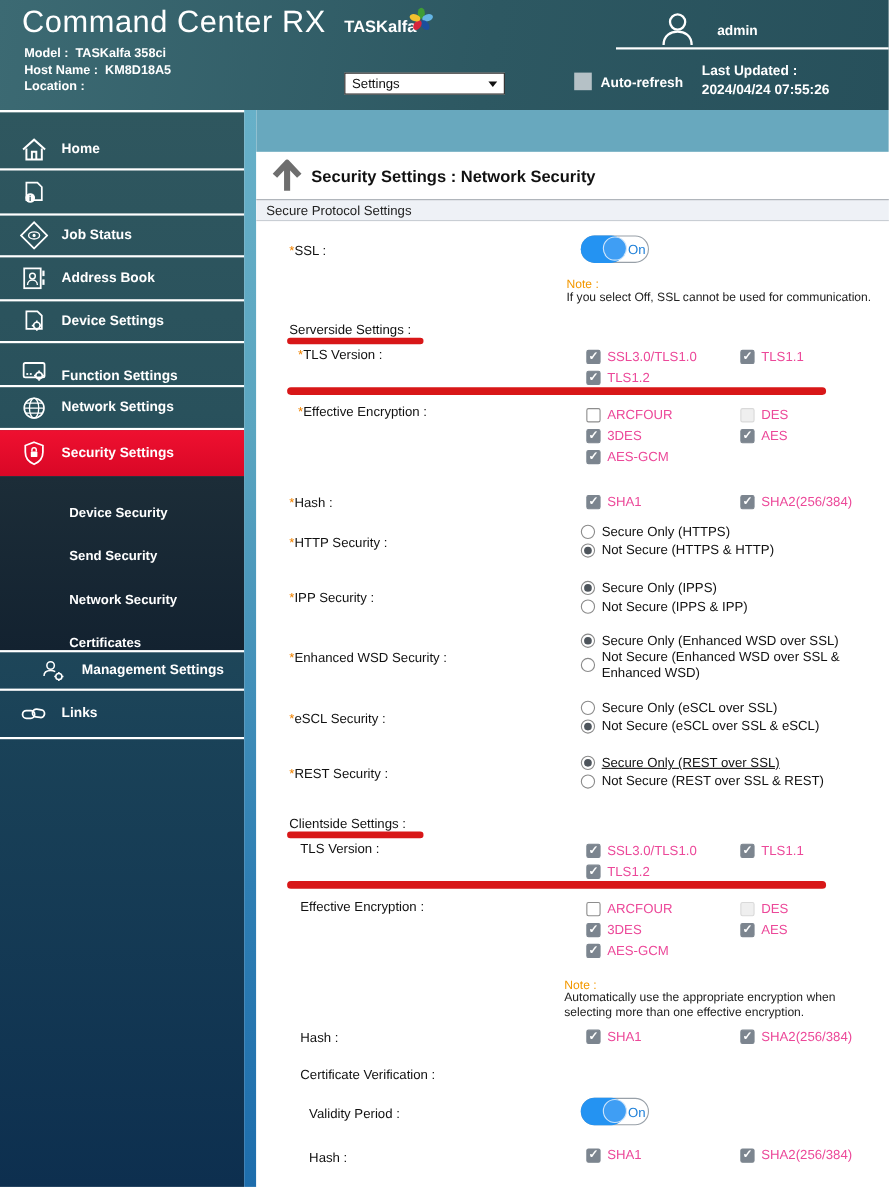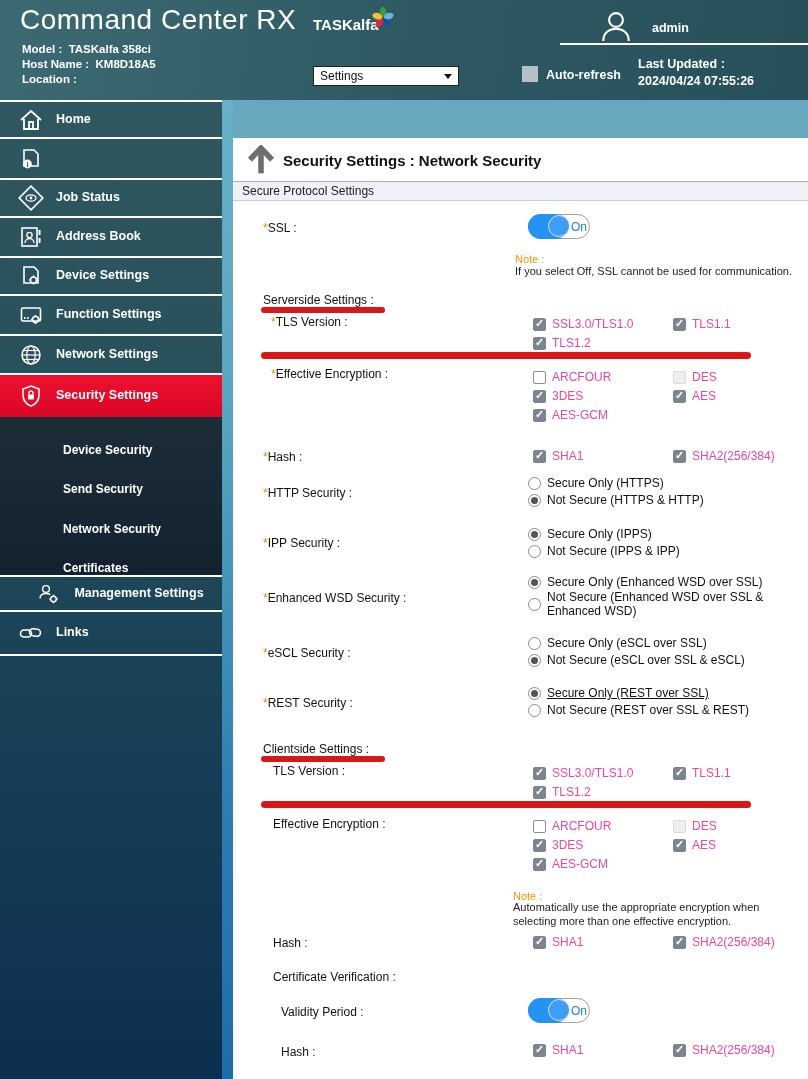--- a/index.html
+++ b/index.html
@@ -100,21 +100,21 @@
     <div class="whiteline" style="left:560px;top:43px;width:248px;height:2px;"></div>
 
     <div class="hchk"></div>
     <div class="hinfo" style="left:546px;top:68px;font-size:12.5px;">Auto-refresh</div>
 
     <div class="hinfo" style="left:638px;top:57px;font-size:12.5px;">Last Updated :</div>
     <div class="hinfo" style="left:638px;top:74px;font-size:12.5px;">2024/04/24 07:55:26</div>
   </div>
 
   <div id="sidebar">
-    <div class="nav-item" style="height:37px;">
+    <div class="nav-item" style="height:37px;margin-top:16px;">
       <svg width="26" height="26" viewBox="0 0 26 26">
         <path d="M3 13 L13 4 L23 13" fill="none" stroke="#fff" stroke-width="1.8"></path>
         <path d="M6 12 V22 H20 V12 M11 22 V15 H15 V22" fill="none" stroke="#fff" stroke-width="1.8"></path>
       </svg>
       <span class="nav-label">Home</span>
     </div>
     <div class="nav-item" style="height:41px;">
       <svg width="26" height="26" viewBox="0 0 26 26">
         <path d="M6 4 H16 L20 8 V20 H6 Z" fill="none" stroke="#fff" stroke-width="1.6"></path>
         <circle cx="9.5" cy="18" r="4.4" fill="#fff"></circle>
@@ -145,21 +145,21 @@
         <circle cx="15.5" cy="17" r="3" fill="none" stroke="#fff" stroke-width="1.5"></circle>
         <g stroke="#fff" stroke-width="1.5">
           <line x1="15.5" y1="12.4" x2="15.5" y2="14"></line>
             <line x1="15.5" y1="20" x2="15.5" y2="21.6"></line>
           <line x1="10.9" y1="17" x2="12.5" y2="17"></line>
             <line x1="18.5" y1="17" x2="20.1" y2="17"></line>
         </g>
       </svg>
       <span class="nav-label">Device Settings</span>
     </div>
-    <div class="nav-item" style="height:40px;">
+    <div class="nav-item" style="height:40px;align-items:flex-end;">
       <svg width="26" height="26" viewBox="0 0 26 26">
         <rect x="3.5" y="6" width="19" height="13" rx="1.5" fill="none" stroke="#fff" stroke-width="1.6"></rect>
         <circle cx="6.8" cy="16" r="1" fill="#fff"></circle>
           <circle cx="10" cy="16" r="1" fill="#fff"></circle>
         <circle cx="17.5" cy="17.5" r="3" fill="none" stroke="#fff" stroke-width="1.5"></circle>
         <g stroke="#fff" stroke-width="1.5">
           <line x1="17.5" y1="12.9" x2="17.5" y2="14.5"></line>
             <line x1="17.5" y1="20.5" x2="17.5" y2="22.1"></line>
           <line x1="12.9" y1="17.5" x2="14.5" y2="17.5"></line>
             <line x1="20.5" y1="17.5" x2="22.1" y2="17.5"></line>

